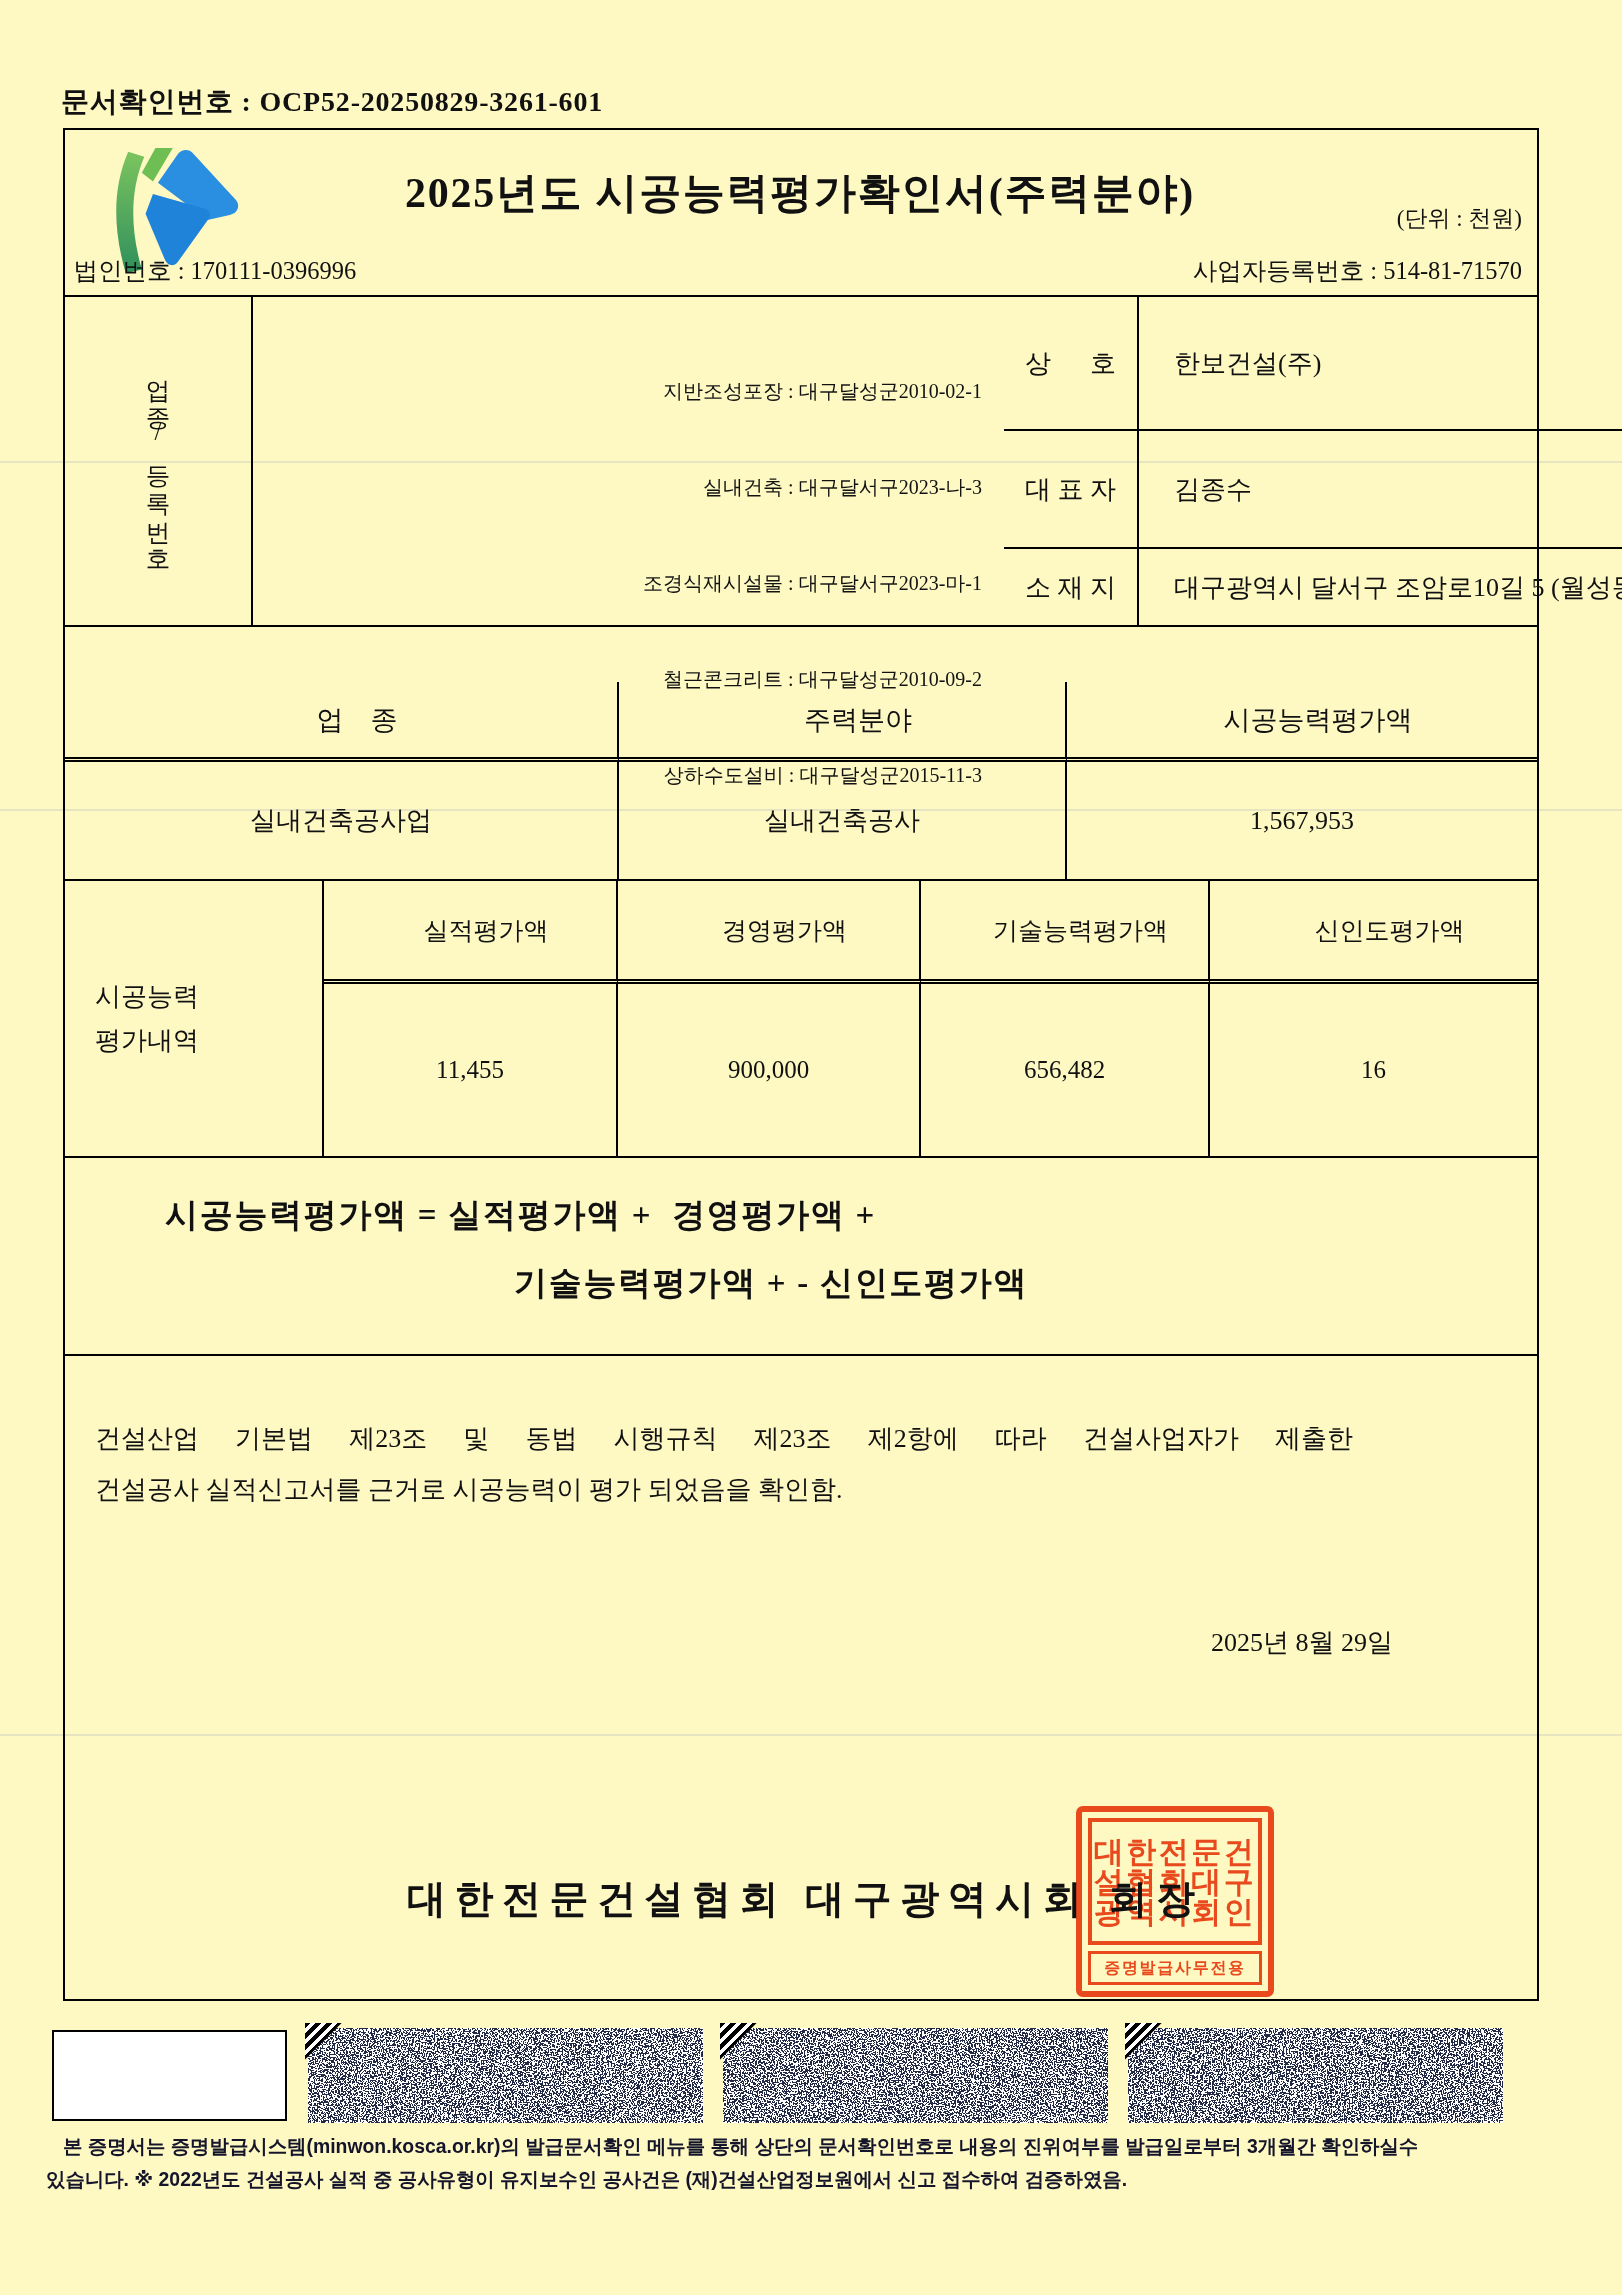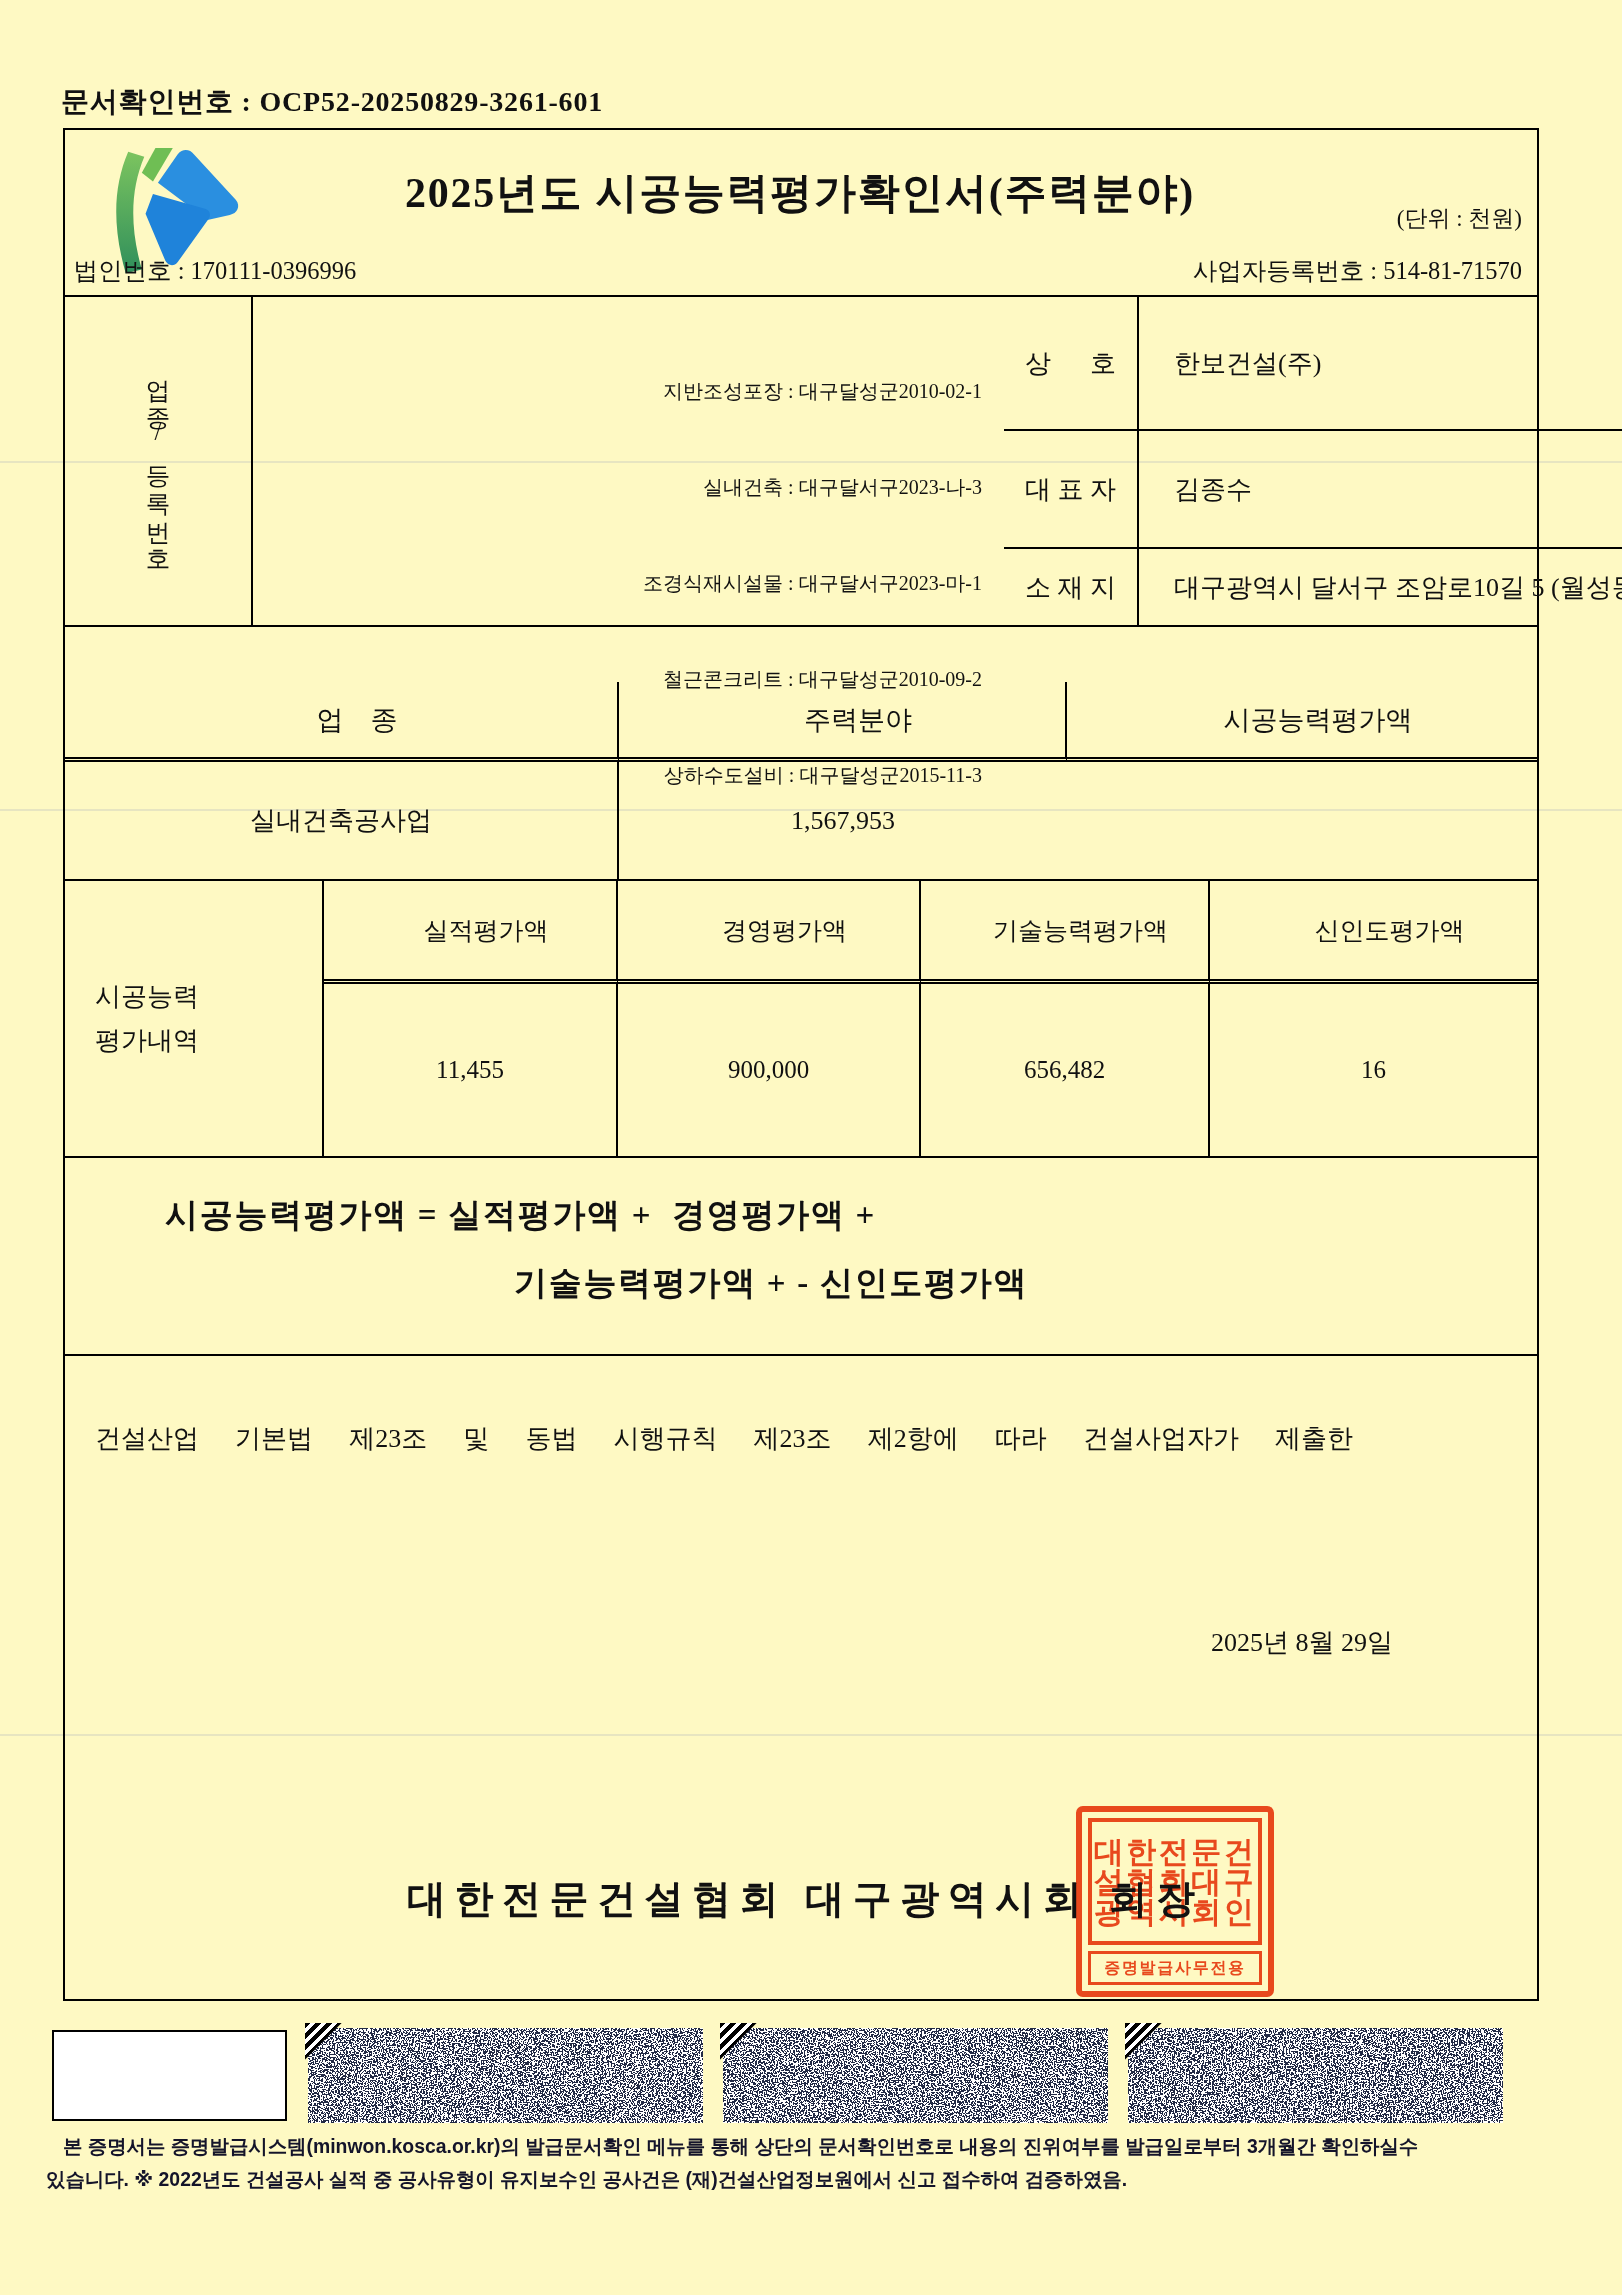--- a/index.html
+++ b/index.html
@@ -143,20 +143,21 @@
       <div class="cell val br bb">김종수</div>
       <div class="cell lab br">소 재 지</div>
       <div class="cell val br">대구광역시 달서구 조암로10길 5 (월성동) (6층)</div>
     </div>
 
     <div class="sec sec-cap">
       <div class="cell hcell br bb-dbl">업    종</div>
       <div class="cell hcell br bb-dbl">주력분야</div>
       <div class="cell hcell bb-dbl">시공능력평가액</div>
       <div class="cell vcell br">실내건축공사업</div>
+      <div class="cell vcell br">실내건축공사</div>
       <div class="cell vcell">1,567,953</div>
     </div>
 
     <div class="sec sec-det">
       <div class="cell det-label br">
         <span>시공능력</span>
         <span>평가내역</span>
       </div>
       <div class="cell hcell dh br bb-dbl">실적평가액</div>
       <div class="cell hcell dh br bb-dbl">경영평가액</div>
@@ -169,20 +170,21 @@
     </div>
 
     <div class="sec sec-form">
       <div class="f1">시공능력평가액 = 실적평가액 +  경영평가액 +</div>
       <div class="f2">기술능력평가액 + - 신인도평가액</div>
     </div>
 
     <div class="sec sec-stmt">
       <div class="stmt">
         <div class="stmt-l1">건설산업 기본법 제23조 및 동법 시행규칙 제23조 제2항에 따라 건설사업자가 제출한</div>
+        <div>건설공사 실적신고서를 근거로 시공능력이 평가 되었음을 확인함.</div>
       </div>
       <div class="issue-date">2025년 8월 29일</div>
       <div class="stamp">
         <div class="stamp-main">
           <span>대한전문건</span>
           <span>설협회대구</span>
           <span>광역시회인</span>
         </div>
         <div class="stamp-foot">증명발급사무전용</div>
       </div>

